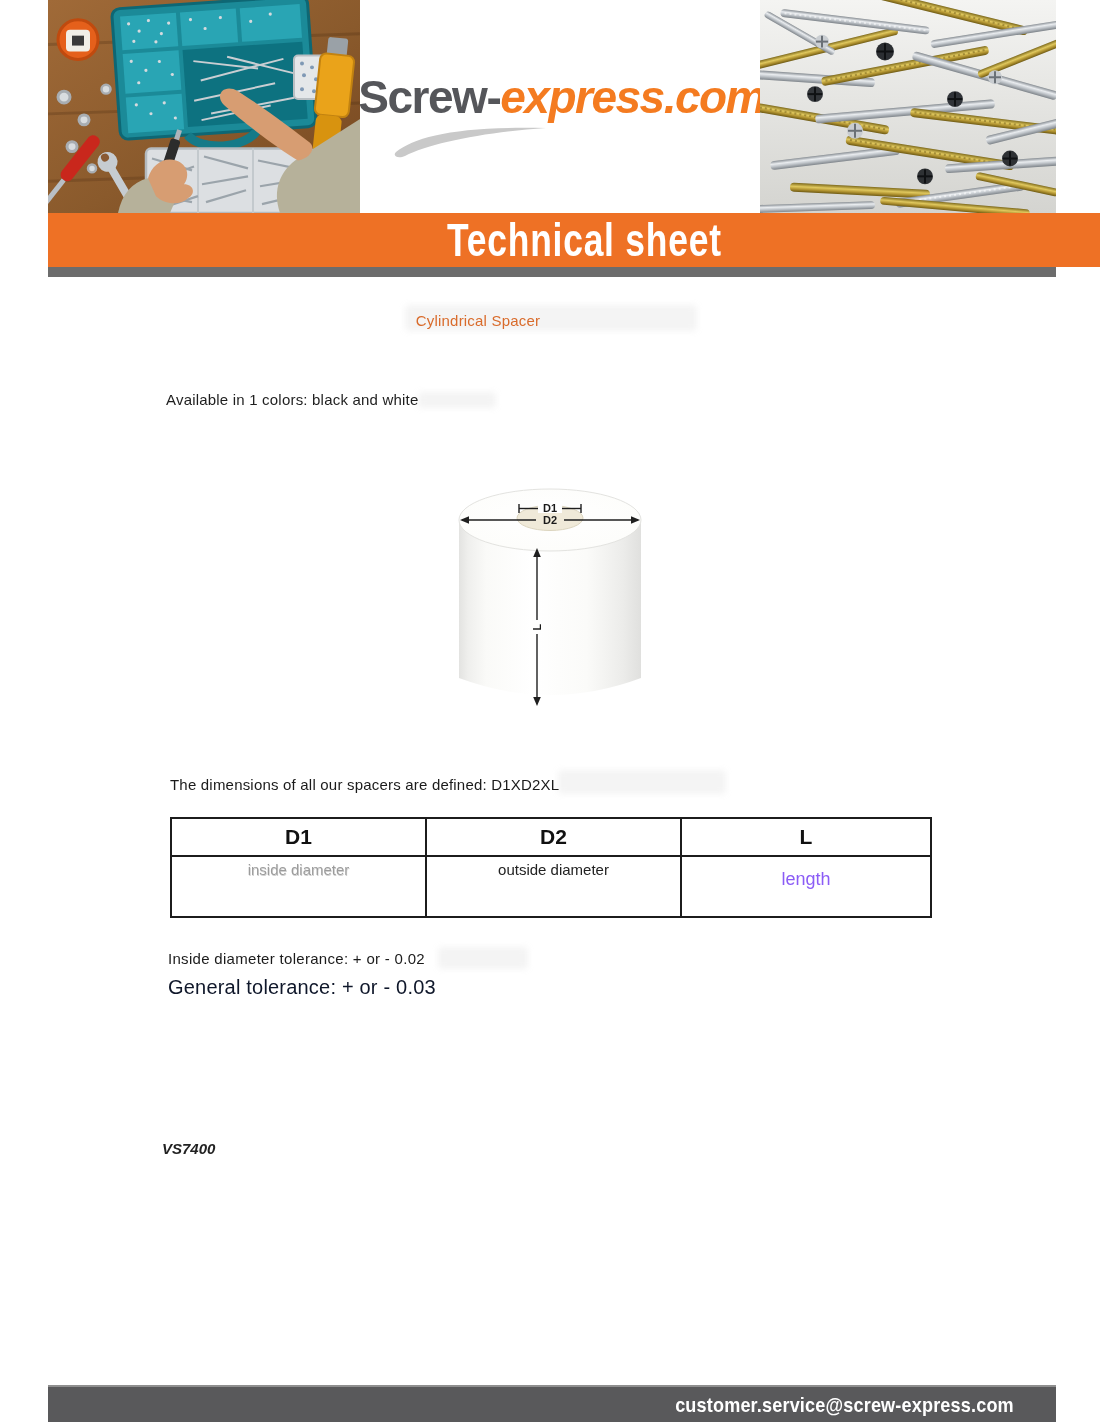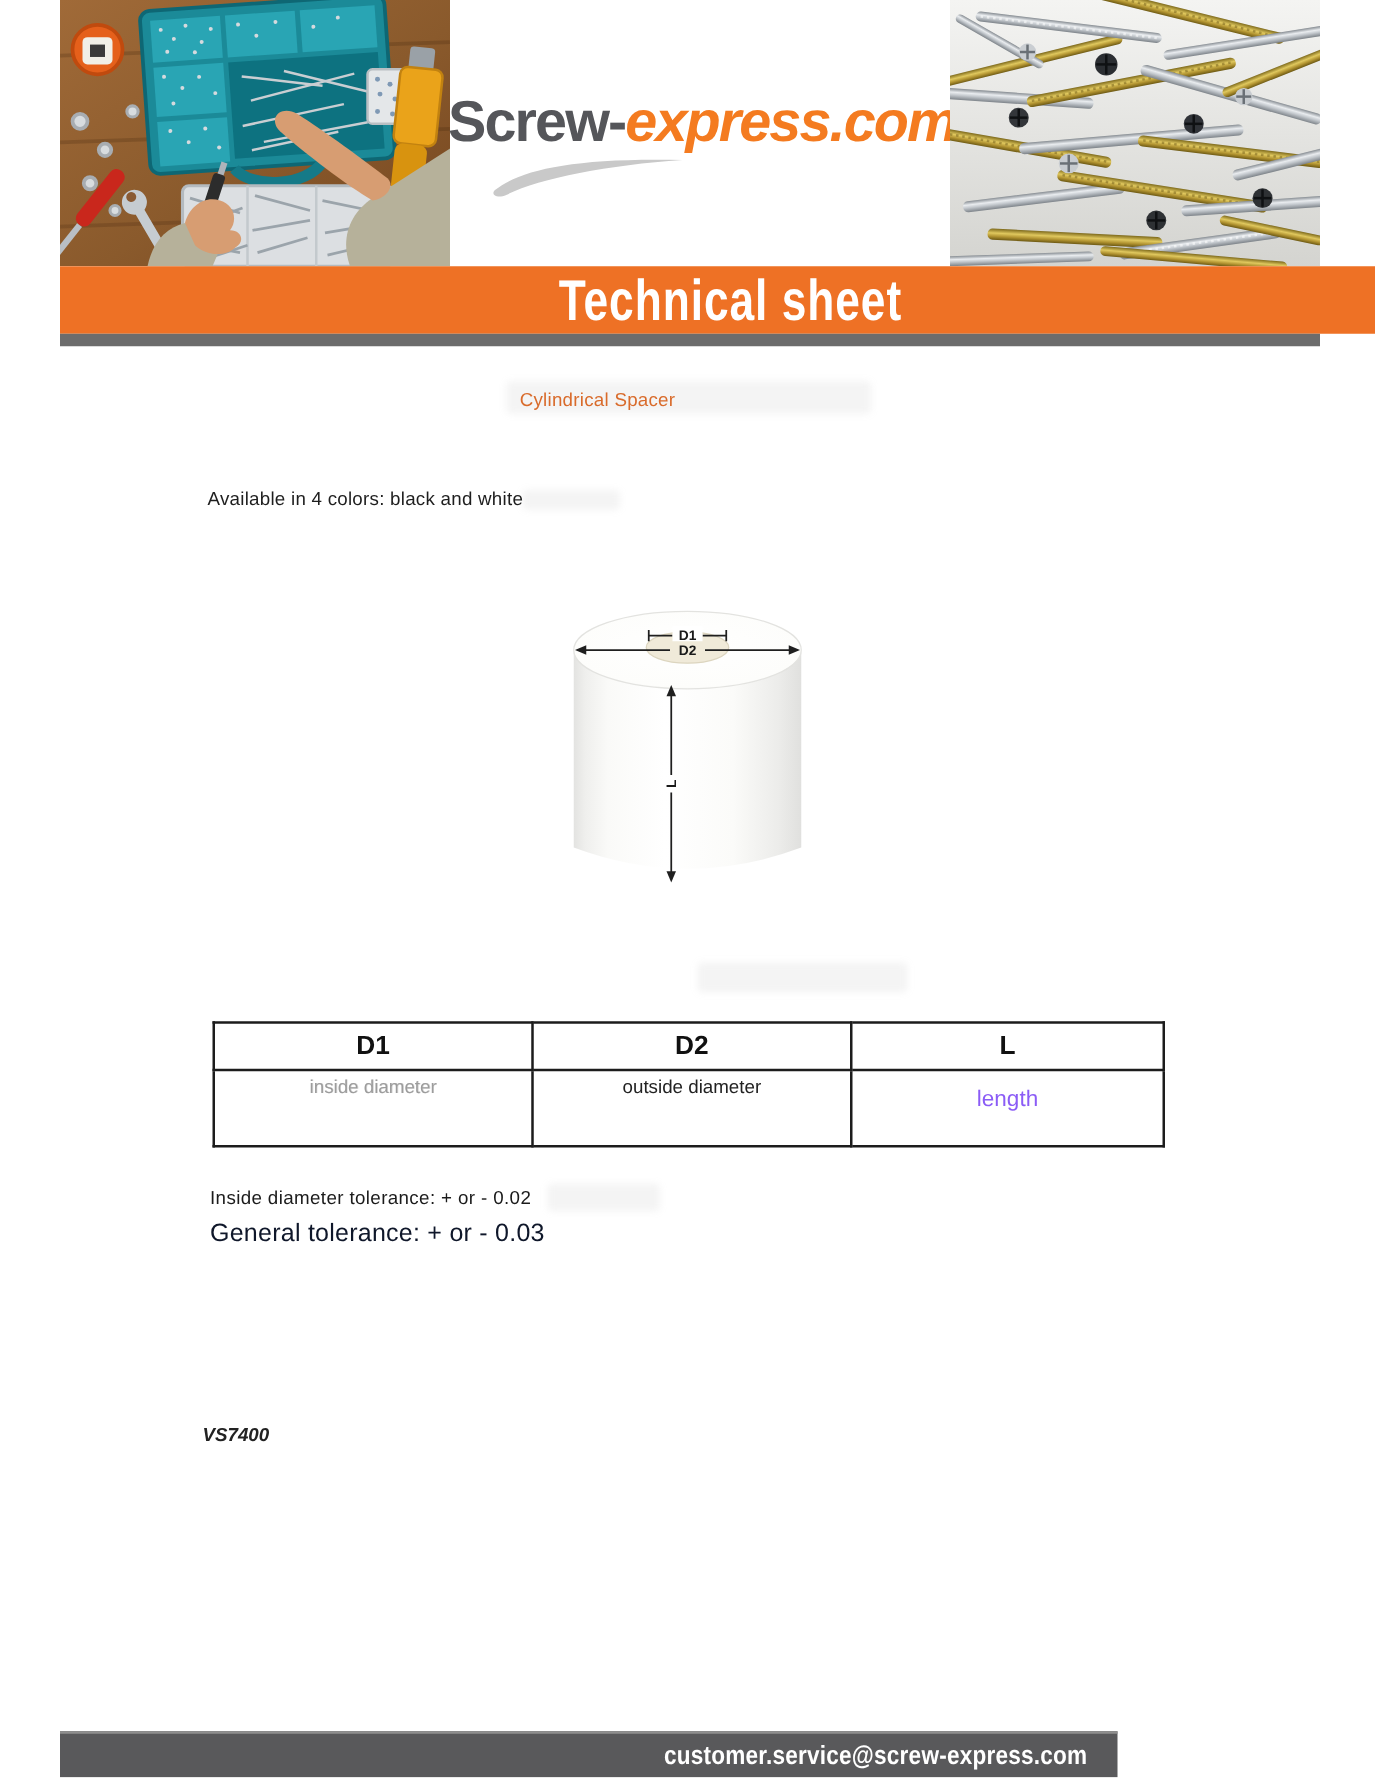--- a/index.html
+++ b/index.html
@@ -49,23 +49,23 @@
   td.len{font-size:18px;padding-top:12px;color:#8b5cf6;}
 
   
   .artifact{position:absolute;background:rgba(165,165,165,0.12);filter:blur(3px);border-radius:4px;}
   .a1{left:405px;top:305px;width:292px;height:26px;}
   .a2{left:418px;top:392px;width:78px;height:16px;}
   .a3{left:558px;top:770px;width:168px;height:24px;}
   .a4{left:438px;top:947px;width:90px;height:22px;}
 
   
-  .footer{position:absolute;left:48px;top:1385px;width:846px;height:37px;background:#59595B;
+  .footer{position:absolute;left:48px;top:1385px;width:1008px;height:37px;background:#59595B;
           border-top:2px solid #8f8f8f;box-sizing:border-box;
-          display:flex;align-items:center;justify-content:flex-end;padding-right:24px;}
+          display:flex;align-items:center;justify-content:flex-end;padding-right:42px;}
   .footer span{display:inline-block;transform:scaleX(0.86);transform-origin:right center;
                color:#ffffff;font-size:21px;font-weight:bold;letter-spacing:0.2px;white-space:nowrap;}
 </style>
 </head>
 <body>
 
 <div id="page">
 
   <svg class="photo-left" viewBox="0 0 312 215" preserveAspectRatio="none">
     <defs>
@@ -277,21 +277,21 @@
     <span class="banner-text">Technical sheet</span>
   </div>
   <div class="banner-underline"></div>
 
   <div class="artifact a1"></div>
   <div class="artifact a2"></div>
   <div class="artifact a3"></div>
   <div class="artifact a4"></div>
 
   <div class="product-title">Cylindrical Spacer</div>
-  <div class="availability">Available in 4 colors: black and white</div>
+  <div class="availability">Available in 1 colors: black and white</div>
 
   <svg class="spacer-diagram" viewBox="0 0 200 250">
     <defs>
       <linearGradient id="cylBody" x1="0" y1="0" x2="1" y2="0">
         <stop offset="0" stop-color="#e3e3e1"></stop>
           <stop offset="0.05" stop-color="#efefed"></stop>
         <stop offset="0.15" stop-color="#fafaf8"></stop>
           <stop offset="0.4" stop-color="#ffffff"></stop>
         <stop offset="0.7" stop-color="#fbfbf9"></stop>
           <stop offset="0.9" stop-color="#ececea"></stop>
@@ -327,20 +327,21 @@
 
     <g stroke="#1f1f1f" stroke-width="1.4">
       <line x1="87" y1="72" x2="87" y2="140"></line>
         <line x1="87" y1="154" x2="87" y2="222"></line>
     </g>
     <polygon points="87,68 83.2,77 90.8,77" fill="#1f1f1f"></polygon>
     <polygon points="87,226 83.2,217 90.8,217" fill="#1f1f1f"></polygon>
     <text class="dim-label" x="87" y="151" text-anchor="middle" transform="rotate(-90 87 147)">L</text>
   </svg>
 
+  <div class="dim-note">The dimensions of all our spacers are defined: D1XD2XL</div>
 
   <table class="dim-table">
     <colgroup>
         <col style="width:255px">
         <col style="width:255px">
         <col style="width:250px">
       </colgroup>
     <thead>
       <tr>
         <th>D1</th>

